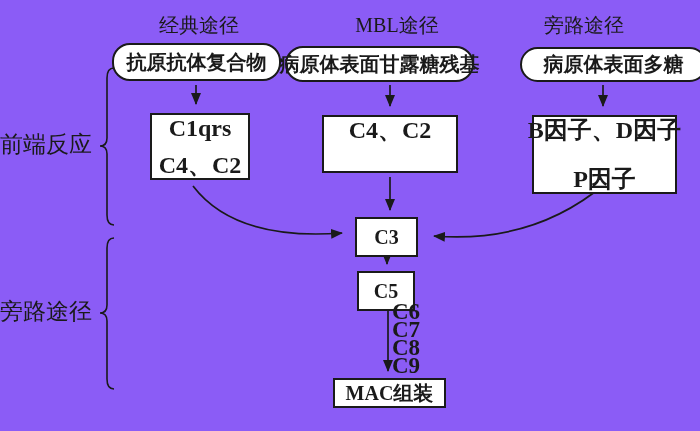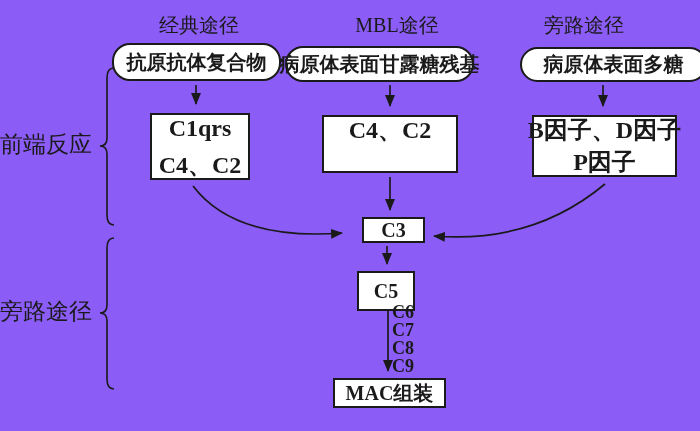--- a/index.html
+++ b/index.html
@@ -28,21 +28,21 @@
   }
   .trigger{font-size:20px;border-radius:18px;}
   .enzymes{font-size:24px;line-height:26px;justify-content:space-between;}
   .small{font-size:20px;}
   .stage-label{
     position:absolute;left:0;width:88px;
     font-size:23px;line-height:24px;white-space:nowrap;
   }
   .cascade{
     position:absolute;left:392px;top:303px;
-    font-size:18px;font-weight:bold;line-height:18px;
+    font-size:23px;font-weight:bold;line-height:18px;
   }
   .cascade div{height:18px;}
 </style>
 </head>
 <body>
 
 <div class="canvas">
 
   <svg class="layer" viewBox="0 0 700 431">
     <defs>
@@ -81,26 +81,26 @@
     <span>病原体表面多糖</span>
   </div>
 
   <div class="nodebox enzymes" style="left:150px;top:113px;width:100px;height:67px;">
     <span>C1qrs</span>
     <span>C4、C2</span>
   </div>
   <div class="nodebox enzymes" style="left:322px;top:115px;width:136px;height:58px;">
     <span>C4、C2</span>
   </div>
-  <div class="nodebox enzymes" style="left:532px;top:115px;width:145px;height:62px;">
+  <div class="nodebox enzymes" style="left:532px;top:115px;width:145px;height:79px;">
     <span>B因子、D因子</span>
     <span>P因子</span>
   </div>
 
-  <div class="nodebox small" style="left:355px;top:217px;width:63px;height:26px;margin-left:7px;">
+  <div class="nodebox small" style="left:355px;top:217px;width:63px;height:40px;">
     <span>C3</span>
   </div>
   <div class="nodebox small" style="left:357px;top:271px;width:58px;height:40px;">
     <span>C5</span>
   </div>
   <div class="nodebox small" style="left:333px;top:378px;width:113px;height:30px;">
     <span>MAC组装</span>
   </div>
 
   <div class="cascade">

